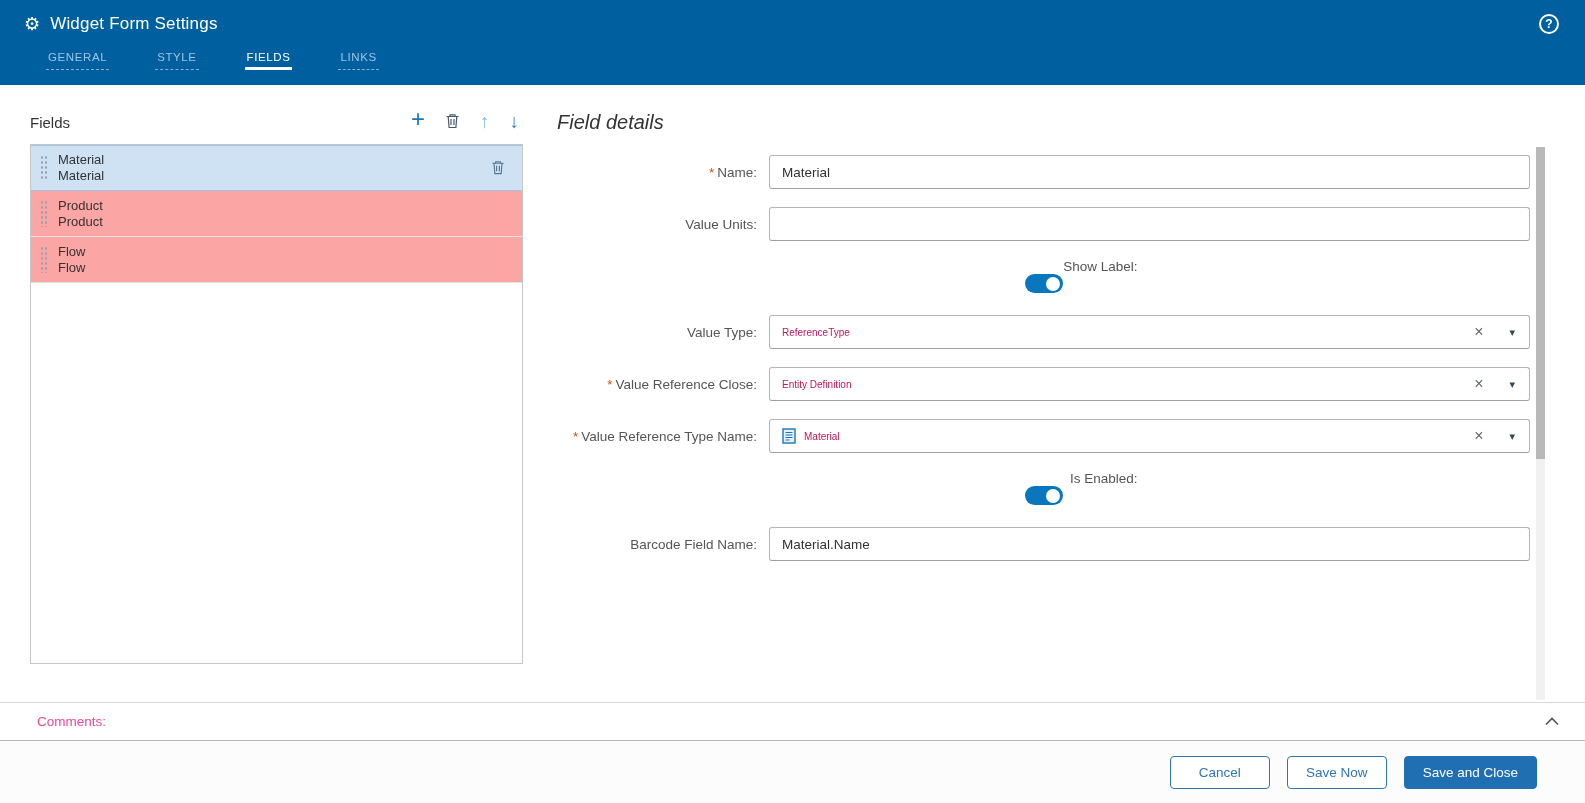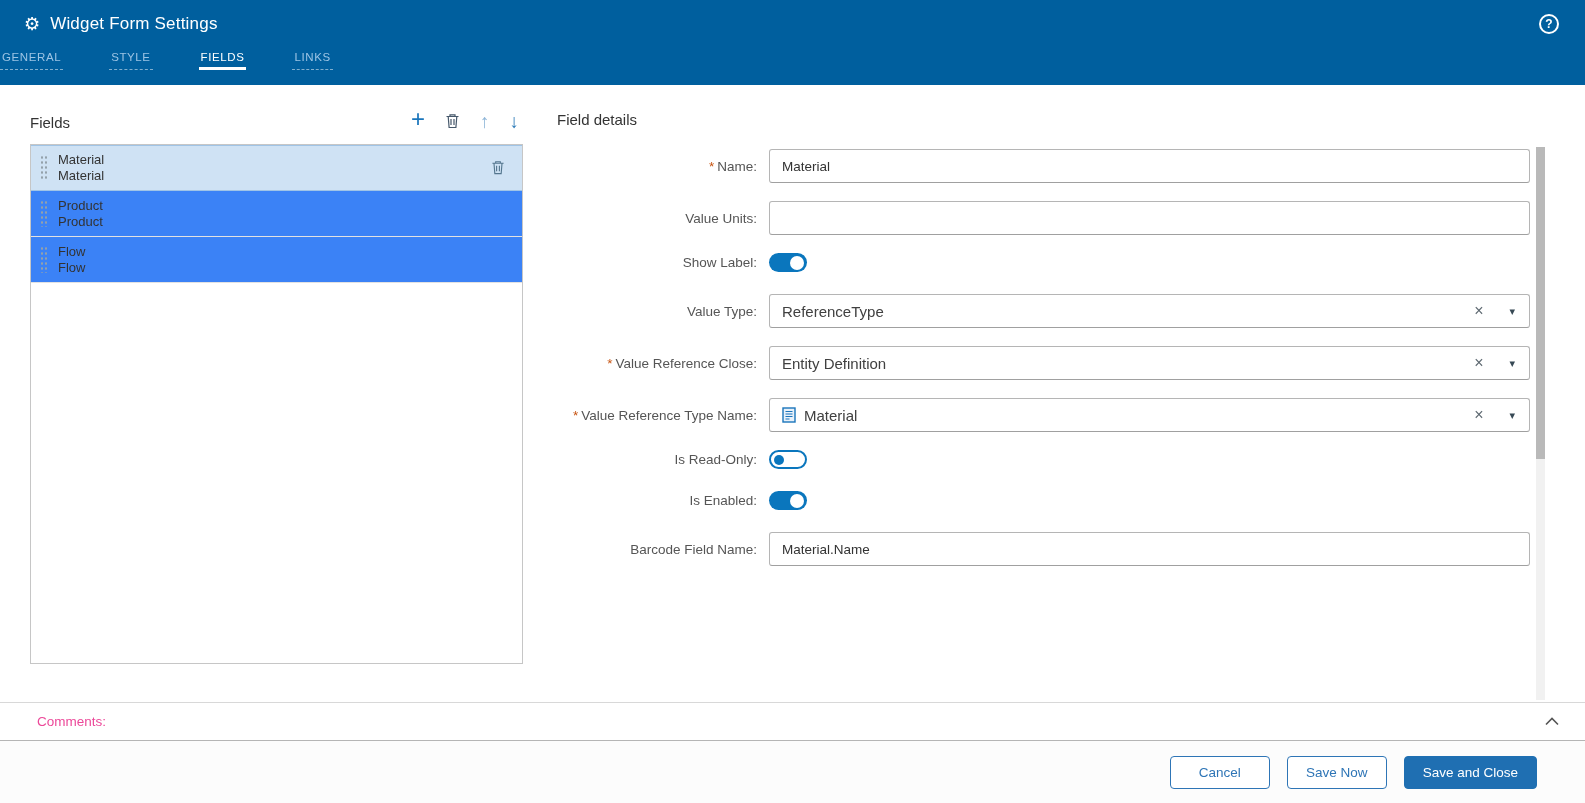--- a/index.html
+++ b/index.html
@@ -14,21 +14,21 @@
   
   .topbar { background:#005f9e; height:85px; flex:none; color:#fff; }
   .titlebar { height:48px; display:flex; align-items:center; padding:0 26px 0 24px; }
   .gear-icon { font-size:18px; line-height:1; margin-right:10px; }
   .app-title { font-size:17px; font-weight:400; flex:1; letter-spacing:0.2px; }
   .help-icon {
     width:20px; height:20px; border:2px solid #fff; border-radius:50%;
     display:flex; align-items:center; justify-content:center;
     font-size:12px; font-weight:700; cursor:pointer;
   }
-  .tabs { display:flex; gap:46px; margin-top:1px; }
+  .tabs { display:flex; gap:46px; padding-left:46px; margin-top:1px; }
   .tab {
     font-size:11.5px; letter-spacing:0.6px; color:#9cc4e4;
     padding:2px 2px 6px 2px; border-bottom:1px dashed rgba(255,255,255,0.5);
     cursor:pointer;
   }
   .tab.active { color:#fff; border-bottom:3px solid #ffffff; padding-bottom:4px; }
 
   
   .content { flex:none; height:617px; display:flex; padding:0 40px 0 30px; }
 
@@ -39,61 +39,61 @@
   .toolbar { display:flex; align-items:center; gap:20px; }
   .tool { cursor:pointer; line-height:1; display:flex; align-items:center; }
   .tool.add { color:#1a75bb; font-size:24px; font-weight:400; margin-top:-4px; }
   .tool.del { color:#46586b; }
   .tool.up { color:#8fb6d8; font-size:19px; }
   .tool.down { color:#2e7cb9; font-size:19px; }
 
   .field-list { border:1px solid #c6c6c6; background:#fff; height:520px; overflow:hidden; }
   .list-item {
     height:46px; position:relative; display:flex; align-items:center;
-    padding-left:27px; background:#3b82f6; border-bottom:1px solid #e2e2e2; cursor:pointer;
+    padding-left:27px; background:#fca5a5; border-bottom:1px solid #e2e2e2; cursor:pointer;
   }
   .list-item.selected {
     background:#cfe2f4;
     border-top:1px solid #a0c4e6; border-bottom:1px solid #a0c4e6;
   }
   .drag-handle {
     position:absolute; left:9px; top:9px; bottom:9px; width:7px; cursor:grab;
     background-image:radial-gradient(circle, #94a1ab 1px, transparent 1.3px);
     background-size:4px 5px;
   }
   .item-text { display:flex; flex-direction:column; font-size:13px; line-height:16px; color:#333; }
   .item-trash { position:absolute; right:17px; top:14px; color:#54768e; display:none; cursor:pointer; }
   .list-item.selected .item-trash { display:block; }
 
   
   .details-panel { flex:1; padding-top:26px; padding-left:34px; position:relative; }
-  .details-title { font-size:15px; font-weight:400; color:#333; margin-bottom:21px; }
+  .details-title { font-size:20px; font-weight:400; color:#333; margin-bottom:21px;font-style:italic; }
   .form { padding-right:15px; }
   .form-row { display:flex; align-items:center; margin-bottom:18px; }
-  .form-row.toggle-row { margin-bottom:22px; }
+  .form-row.toggle-row { margin-bottom:22px;flex-direction:column; }
   .row-label {
     width:212px; flex:none; text-align:right; padding-right:12px;
     font-size:13.5px; color:#555;
   }
   .req { color:#c75310; margin-right:3px; font-size:13.5px; }
   .row-control { flex:1; display:flex; align-items:center; }
 
   .text-input {
     width:100%; height:34px; border:1px solid #b5b5b5; border-bottom-color:#a0a0a0;
     border-radius:3px; padding:0 12px; font-size:13.5px; color:#333;
     font-family:"Liberation Sans", sans-serif; background:#fff; outline:none;
   }
 
   .dropdown {
     width:100%; height:34px; border:1px solid #b5b5b5; border-bottom-color:#a0a0a0;
     border-radius:3px; background:#fff; display:flex; align-items:center;
     padding:0 14px 0 12px; cursor:pointer;
   }
   .dd-icon { margin-right:8px; display:flex; align-items:center; }
-  .dd-value { flex:1; font-size:15px; color:#404040; }
+  .dd-value { flex:1; font-size:10px; color:#be185d; }
   .dd-clear { color:#5f6a72; font-size:16px; margin-right:26px; cursor:pointer; line-height:1; }
   .dd-caret { color:#374955; font-size:11px; cursor:pointer; line-height:1; }
 
   .toggle { width:38px; height:19px; border-radius:10px; position:relative; cursor:pointer; flex:none; }
   .toggle.on { background:#0a76bd; }
   .toggle.on .knob { position:absolute; top:2.5px; right:3px; width:14px; height:14px; border-radius:50%; background:#fff; }
   .toggle.off { background:#fff; border:2px solid #0a76bd; }
   .toggle.off .knob { position:absolute; top:2.5px; left:3px; width:10px; height:10px; border-radius:50%; background:#0a76bd; }
 
   .scrollbar { position:absolute; top:62px; bottom:2px; right:0; width:9px; background:#f1f1f1; cursor:pointer; }
@@ -256,28 +256,20 @@
               </svg>
             </span>
             <span class="dd-value">Material</span>
             <span class="dd-clear">×</span>
             <span class="dd-caret">▾</span>
           </div>
         </div>
       </div>
 
 
-      <div class="form-row toggle-row">
-        <div class="row-label">Is Read-Only:</div>
-        <div class="row-control">
-          <span class="toggle off">
-              <span class="knob"></span>
-            </span>
-        </div>
-      </div>
 
       <div class="form-row toggle-row">
         <div class="row-label">Is Enabled:</div>
         <div class="row-control">
           <span class="toggle on">
               <span class="knob"></span>
             </span>
         </div>
       </div>
 

